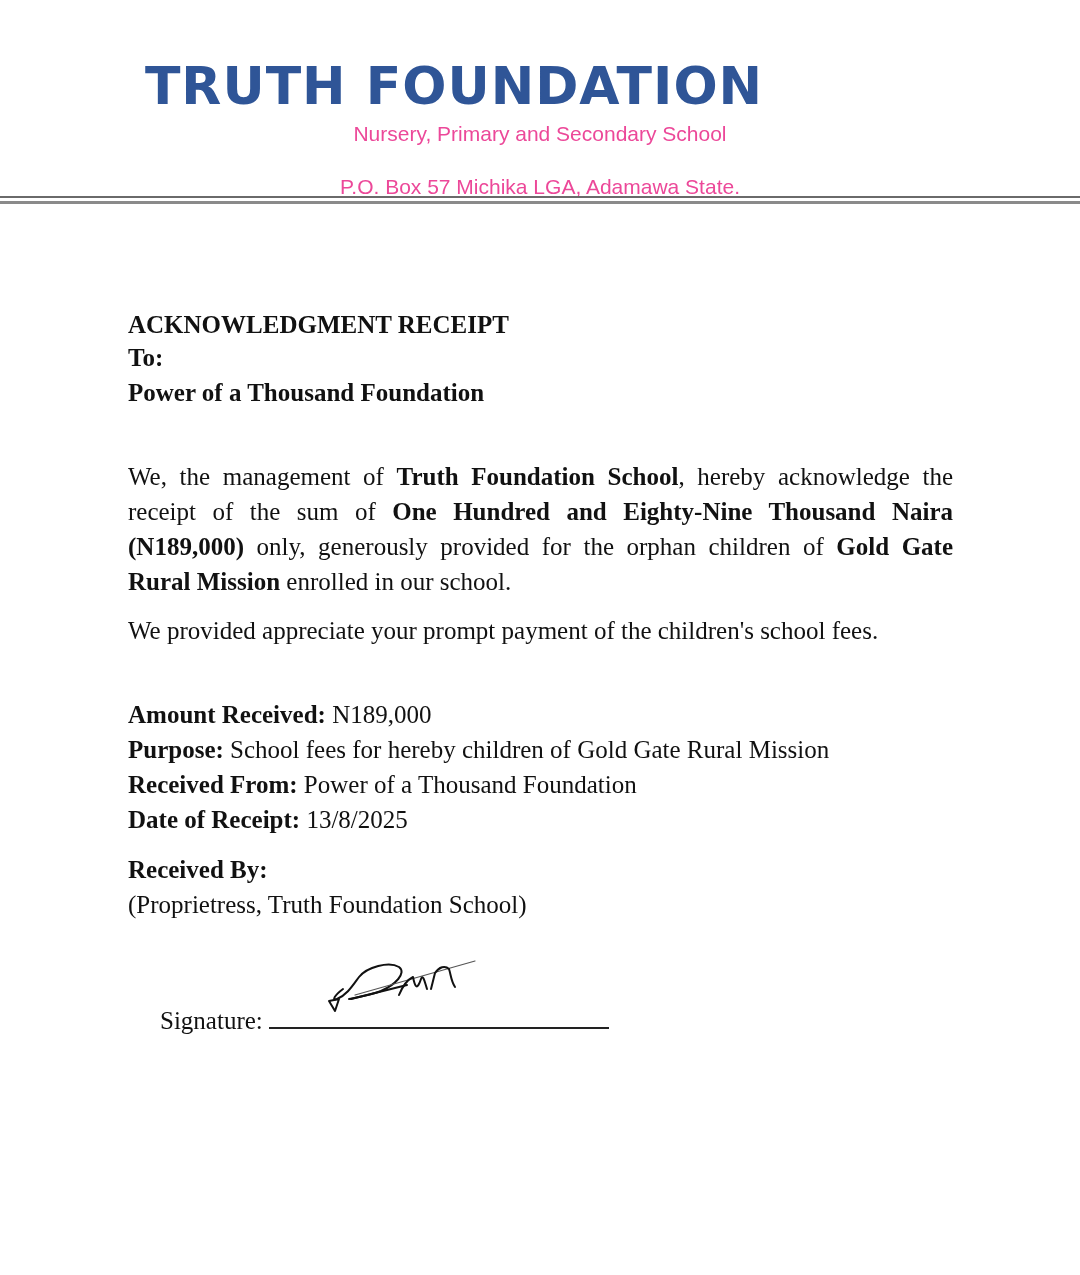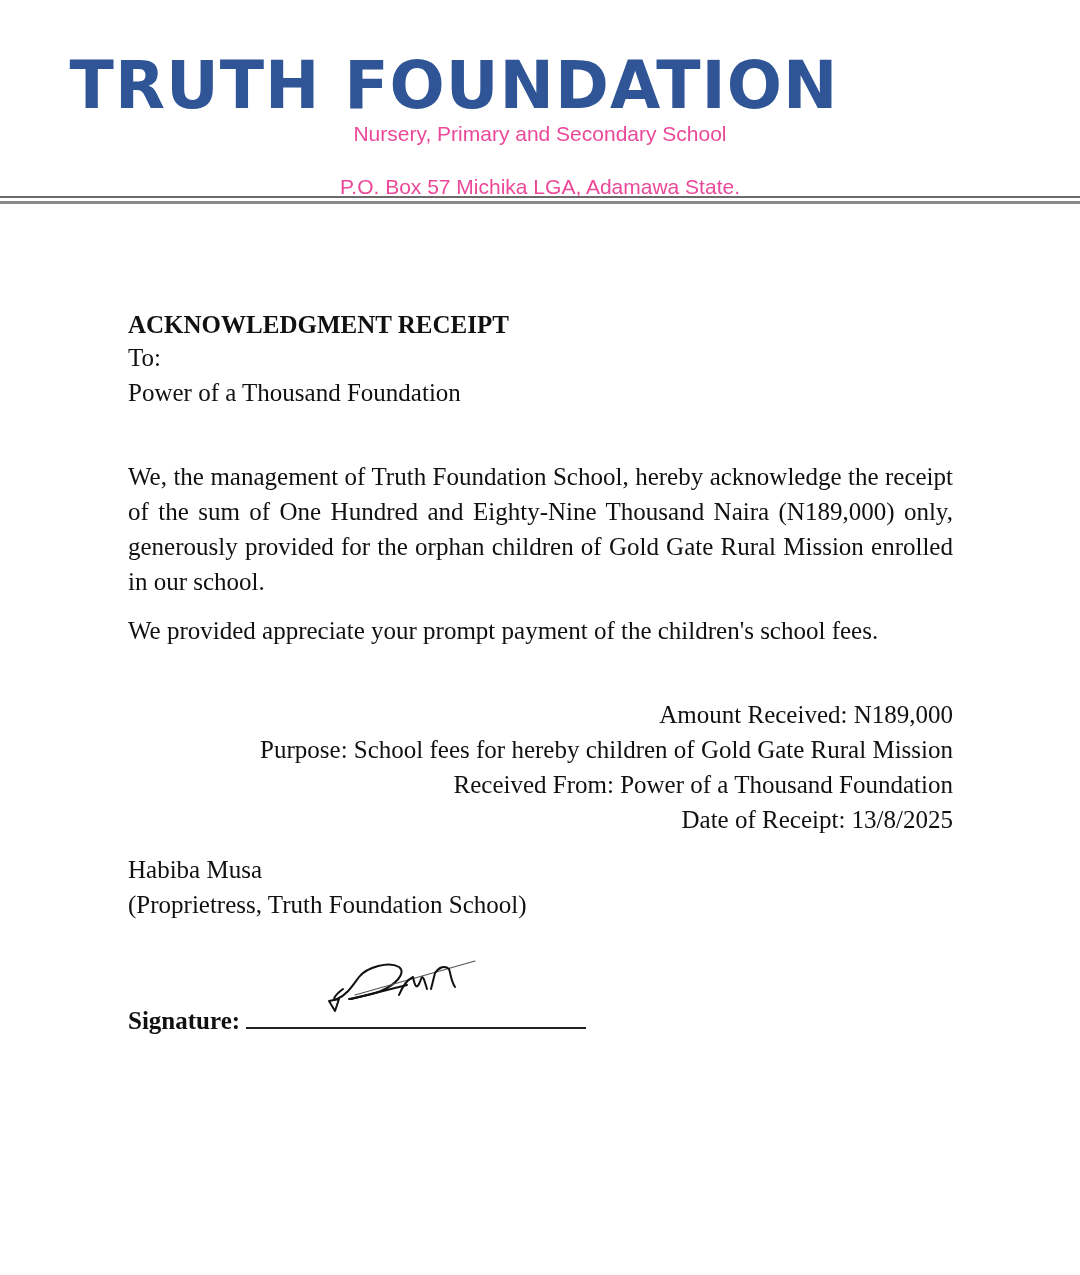--- a/index.html
+++ b/index.html
@@ -1,44 +1,44 @@
 <!DOCTYPE html>
 <html><head>
 <meta charset="utf-8">
 <style>
   html, body { margin: 0; padding: 0; background: #ffffff; }
   body { width: 1080px; height: 1275px; position: relative; overflow: hidden; }
   .letterhead { position: absolute; left: 0; top: 0; width: 1080px; height: 210px; }
   .lh-title {
     position: absolute; left: 0; width: 908px; top: 56px; text-align: center;
-    font-family: "DejaVu Sans", sans-serif; font-weight: bold; font-size: 65px;
+    font-family: "DejaVu Sans", sans-serif; font-weight: bold; font-size: 52px;
     letter-spacing: 1px; color: #2f5597; line-height: 60px;
   }
   .lh-sub {
     position: absolute; left: 0; width: 1080px; text-align: center;
     font-family: "Liberation Sans", sans-serif; font-size: 21px; color: #ec4899; line-height: 30px;
   }
   .lh-sub.l1 { top: 119px; }
   .lh-sub.l2 { top: 149px; margin-top: 23px; }
   .rule-thin { position: absolute; left: 0; top: 196px; width: 1080px; height: 2px; background: #6a6a6a; }
   .rule-thick { position: absolute; left: 0; top: 201px; width: 1080px; height: 3px; background: #8a8a8a; }
 
   .doc {
     position: absolute; left: 128px; top: 0; width: 825px;
     font-family: "Liberation Serif", serif; font-size: 25px; color: #111111; line-height: 35px;
   }
-  .doc b { font-weight: normal; }
+  .doc b { font-weight: bold; }
   .blk { position: absolute; left: 0; width: 825px; }
   .heading { top: 290px; font-weight: bold; margin-top: 17px; }
   .to { top: 340px; }
   .p1 { top: 459px; text-align: justify; }
   .p2 { top: 613px; text-align: justify; }
-  .details { top: 697px; text-align: right; }
+  .details { top: 697px; }
   .recv { top: 852px; }
-  .sig { top: 997px; font-weight: bold; }
+  .sig { top: 997px; font-weight: normal; margin-left: 32px; }
   .sig-line {
     display: inline-block; width: 340px; height: 30px; border-bottom: 2px solid #222; vertical-align: baseline;
     margin-left: 6px;
   }
   .signature-mark { position: absolute; left: 315px; top: 955px; width: 165px; height: 65px; }
   .line { display: block; }
 </style>
 </head>
 <body>
 
@@ -63,21 +63,21 @@
   <div class="blk p2">We provided appreciate your prompt payment of the children's school fees.</div>
 
   <div class="blk details">
     <span class="line"><b>Amount Received:</b><span> N189,000</span></span>
     <span class="line"><b>Purpose:</b><span> School fees for hereby children of Gold Gate Rural Mission</span></span>
     <span class="line"><b>Received From:</b><span> Power of a Thousand Foundation</span></span>
     <span class="line"><b>Date of Receipt:</b><span> 13/8/2025</span></span>
   </div>
 
   <div class="blk recv">
-    <span class="line">Habiba Musa</span>
+    <b class="line">Received By:</b>
     <span class="line">(Proprietress, Truth Foundation School)</span>
   </div>
 
   <div class="blk sig">
     <span>Signature:</span><span class="sig-line"></span>
   </div>
 </div>
 
 <svg class="signature-mark" viewBox="0 0 165 65" xmlns="http://www.w3.org/2000/svg">
   <g fill="none" stroke="#111" stroke-width="2" stroke-linecap="round" stroke-linejoin="round">

